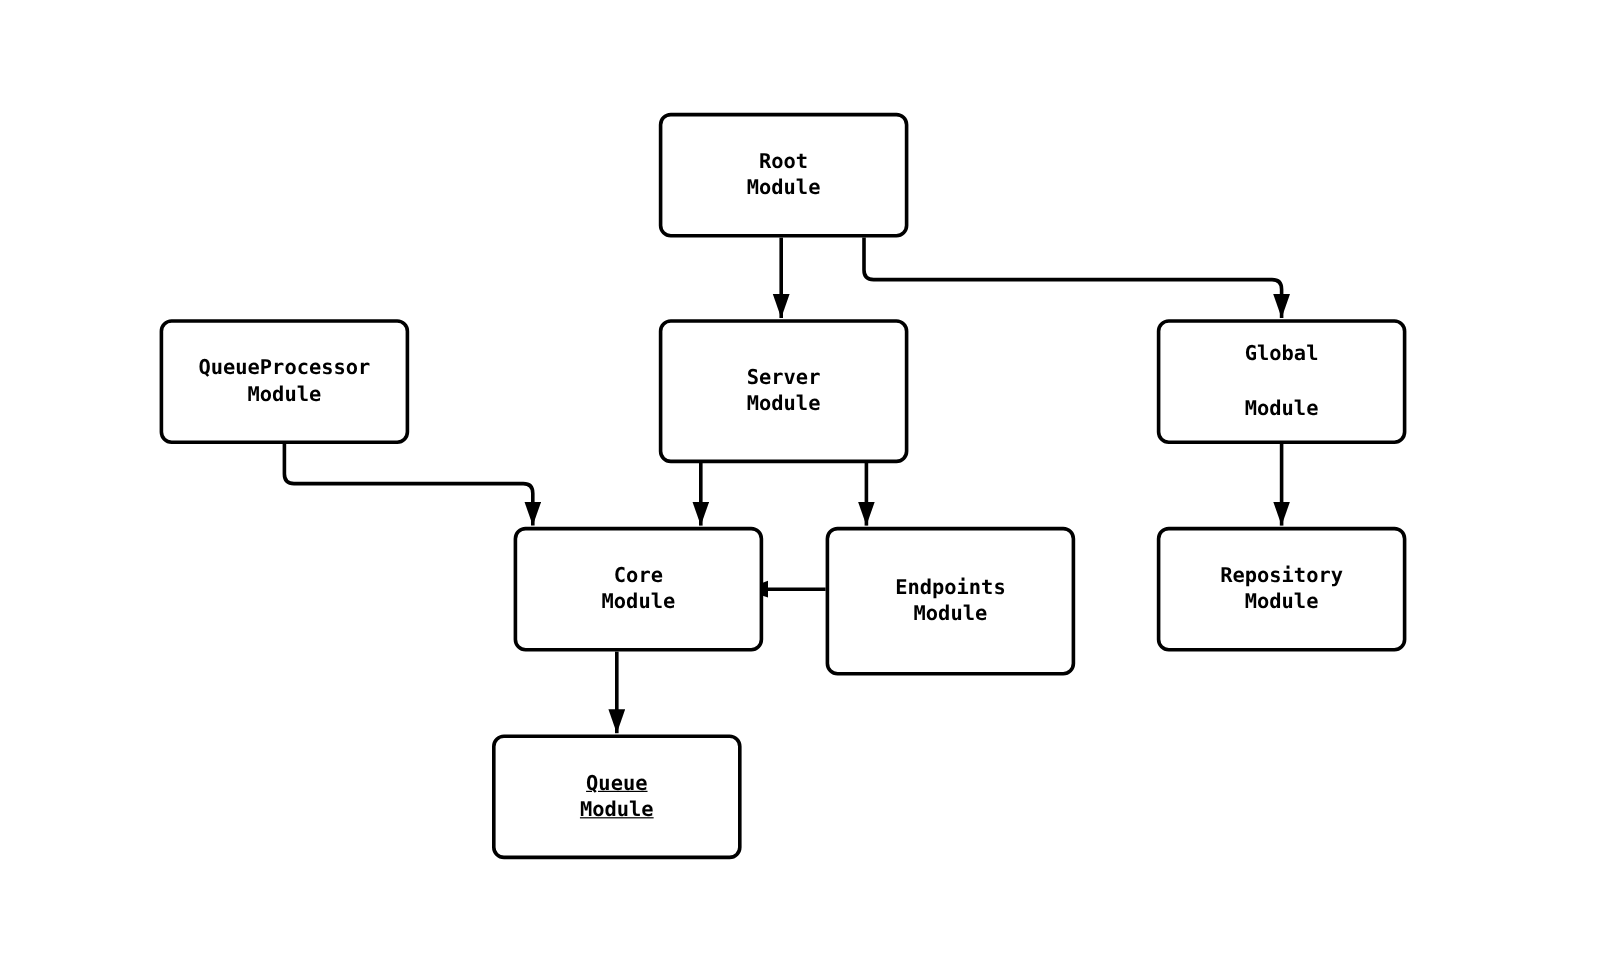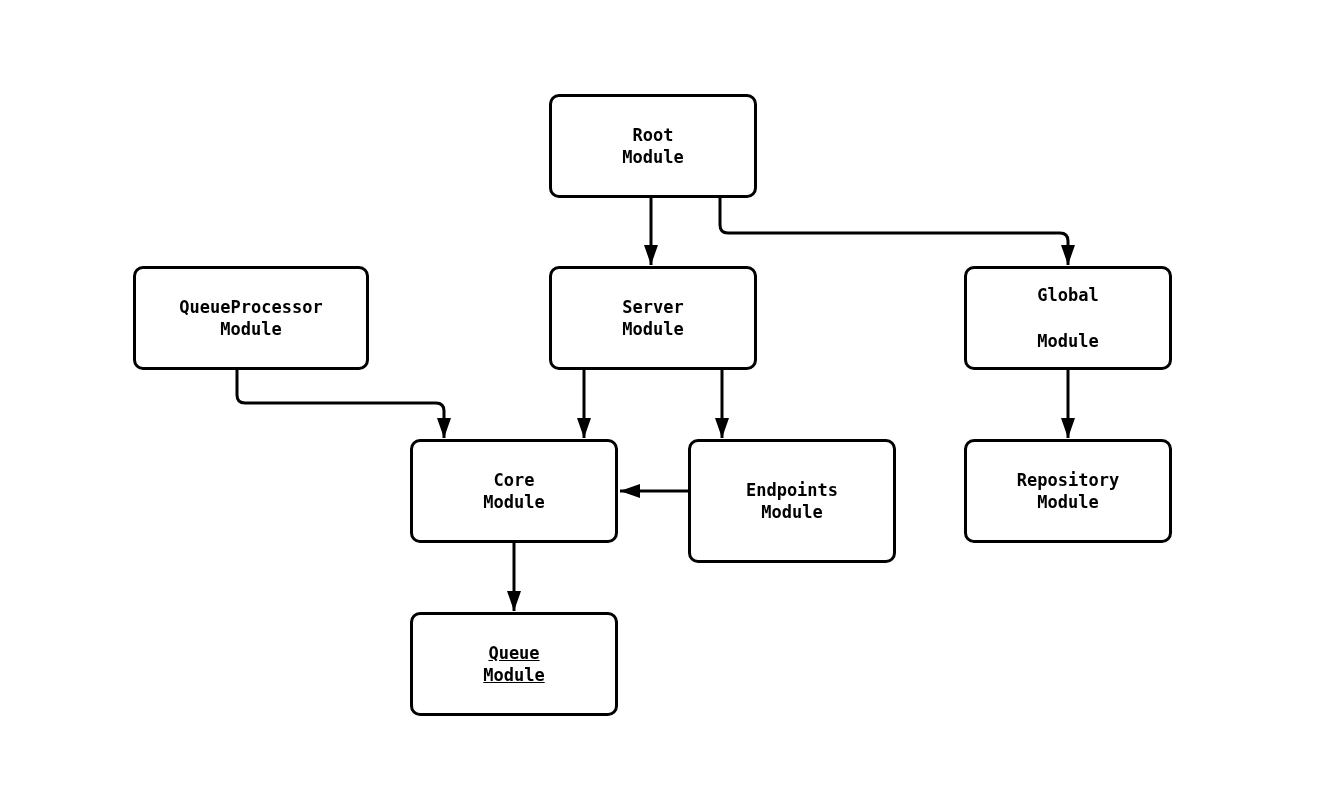--- a/index.html
+++ b/index.html
@@ -61,36 +61,36 @@
       <path d="M 688 491 L 620 491" class="edge" marker-end="url(#arrowhead)"></path>
       <path d="M 514 543 L 514 611" class="edge" marker-end="url(#arrowhead)"></path>
       <path d="M 1068 370 L 1068 438" class="edge" marker-end="url(#arrowhead)"></path>
     </svg>
 
   <div class="node" style="left: 549px; top: 94px; width: 208px; height: 104px;">
     <span>Root</span>
     <span>Module</span>
   </div>
 
-  <div class="node" style="left: 133px; top: 266px; width: 236px; height: 104px;">
+  <div class="node" style="left: 133px; top: 266px; width: 208px; height: 104px;">
     <span>QueueProcessor</span>
     <span>Module</span>
   </div>
 
-  <div class="node" style="left: 549px; top: 266px; width: 208px; height: 104px;">
+  <div class="node" style="left: 549px; top: 266px; width: 208px; height: 120px;">
     <span>Server</span>
     <span>Module</span>
   </div>
 
   <div class="node" style="left: 964px; top: 266px; width: 208px; height: 104px; gap: 24px;">
     <span>Global</span>
     <span>Module</span>
   </div>
 
-  <div class="node" style="left: 410px; top: 439px; width: 208px; height: 104px;">
+  <div class="node" style="left: 428px; top: 439px; width: 208px; height: 104px;">
     <span>Core</span>
     <span>Module</span>
   </div>
 
   <div class="node" style="left: 688px; top: 439px; width: 208px; height: 124px;">
     <span>Endpoints</span>
     <span>Module</span>
   </div>
 
   <div class="node" style="left: 964px; top: 439px; width: 208px; height: 104px;">

